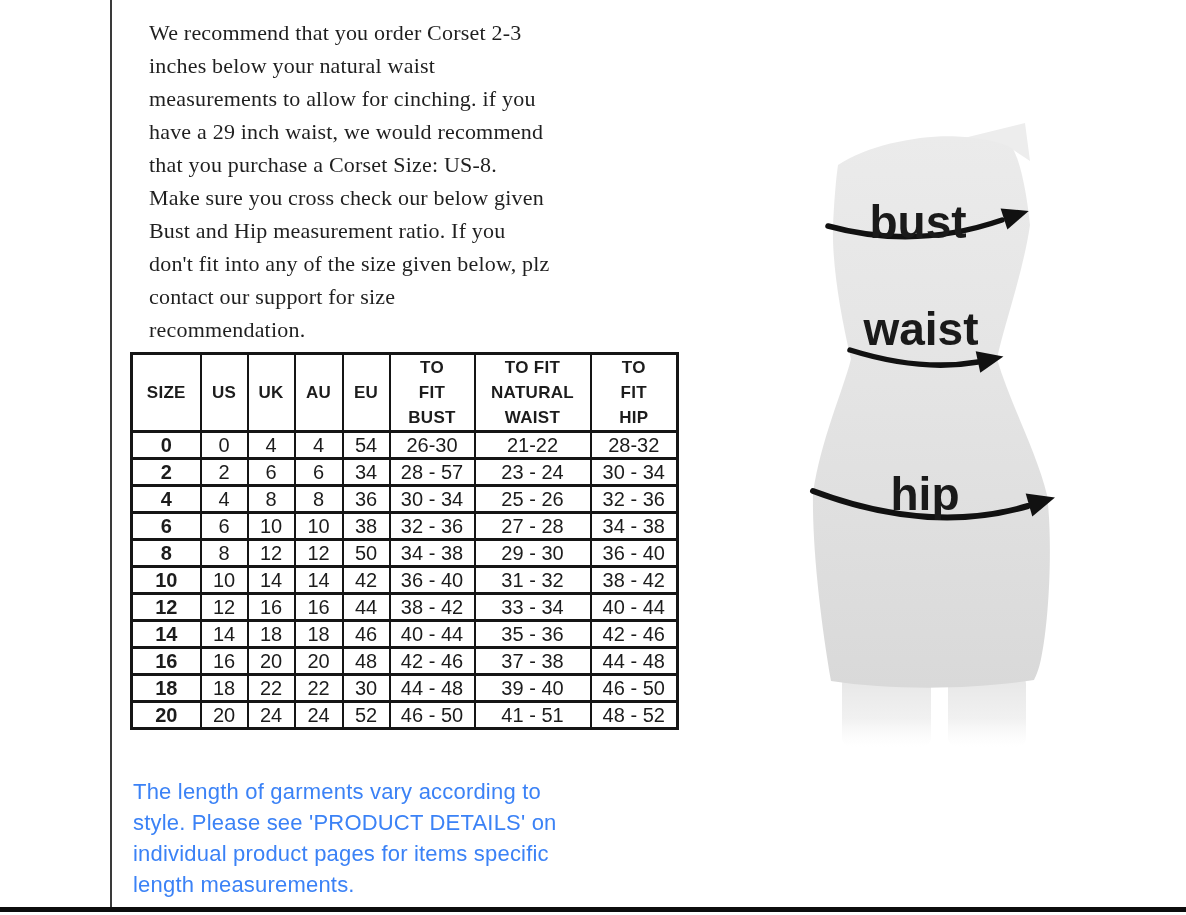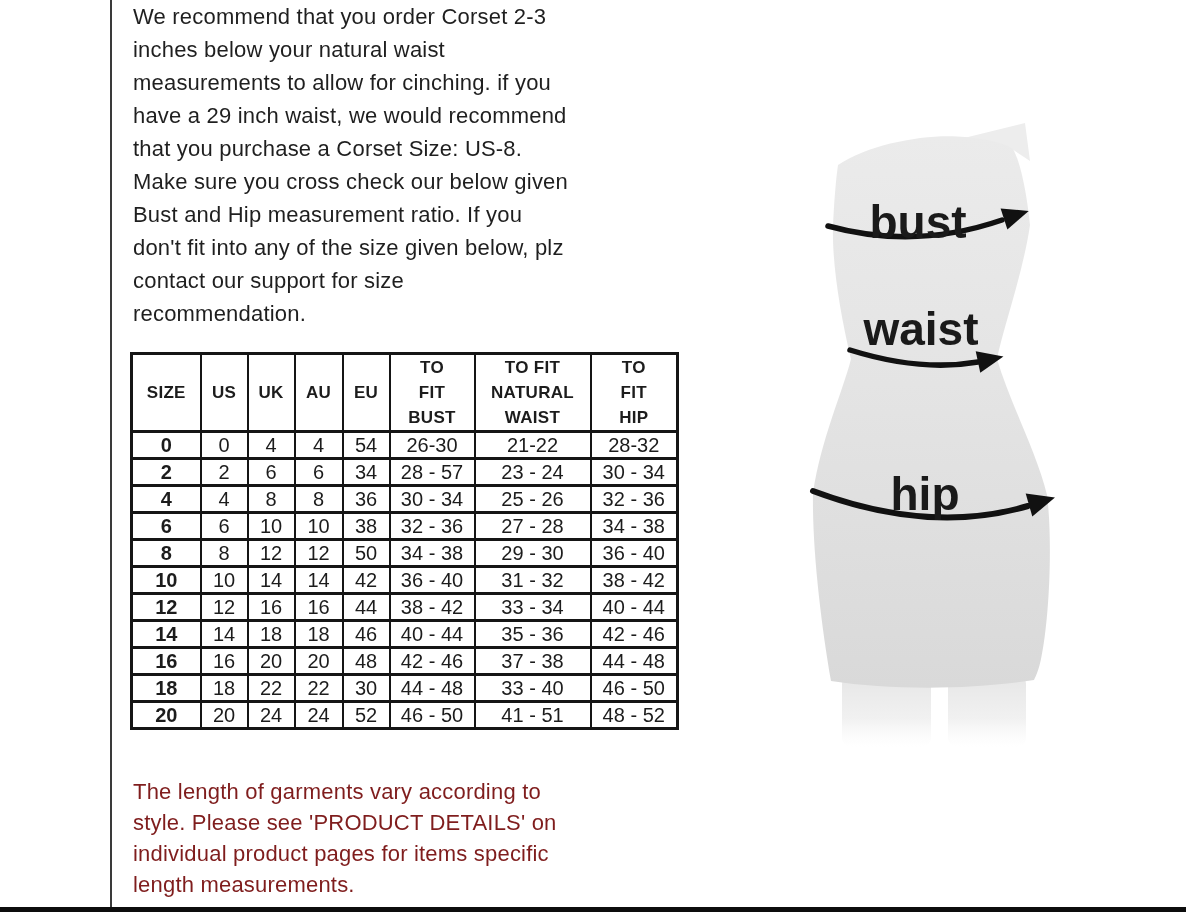--- a/index.html
+++ b/index.html
@@ -15,33 +15,34 @@
   .v-rule {
     position: absolute; left: 110px; top: 0;
     width: 2px; height: 908px; background: #3a3a3a;
   }
   .h-rule {
     position: absolute; left: 0; top: 907px;
     width: 1186px; height: 5px; background: #0d0d0d;
   }
   .intro {
     position: absolute; left: 133px; top: 0;
-    width: 560px; margin: 0;
+    width: 560px; margin: 16px;
     font-size: 22px; line-height: 33px;
     letter-spacing: 0.2px;
     white-space: pre-line;
     color: #1f1f1f;
+    font-family: Liberation Serif, serif;
   }
   .note {
     position: absolute; left: 133px; top: 776px;
     width: 560px; margin: 0;
     font-size: 22px; line-height: 31px;
     letter-spacing: 0.2px;
     white-space: pre-line;
-    color: #7f1d1d;
+    color: #3b82f6;
   }
   table.size-table {
     position: absolute; left: 130px; top: 352px;
     width: 546px;
     border-collapse: collapse;
     table-layout: fixed;
     border: 3px solid #151515;
   }
   .size-table th, .size-table td {
     border: 2px solid #151515;
@@ -215,21 +216,21 @@
           <td>37 - 38</td>
           <td>44 - 48</td>
         </tr>
         <tr>
           <td class="size-col">18</td>
           <td>18</td>
           <td>22</td>
           <td>22</td>
           <td>30</td>
           <td>44 - 48</td>
-          <td>33 - 40</td>
+          <td>39 - 40</td>
           <td>46 - 50</td>
         </tr>
         <tr>
           <td class="size-col">20</td>
           <td>20</td>
           <td>24</td>
           <td>24</td>
           <td>52</td>
           <td>46 - 50</td>
           <td>41 - 51</td>

